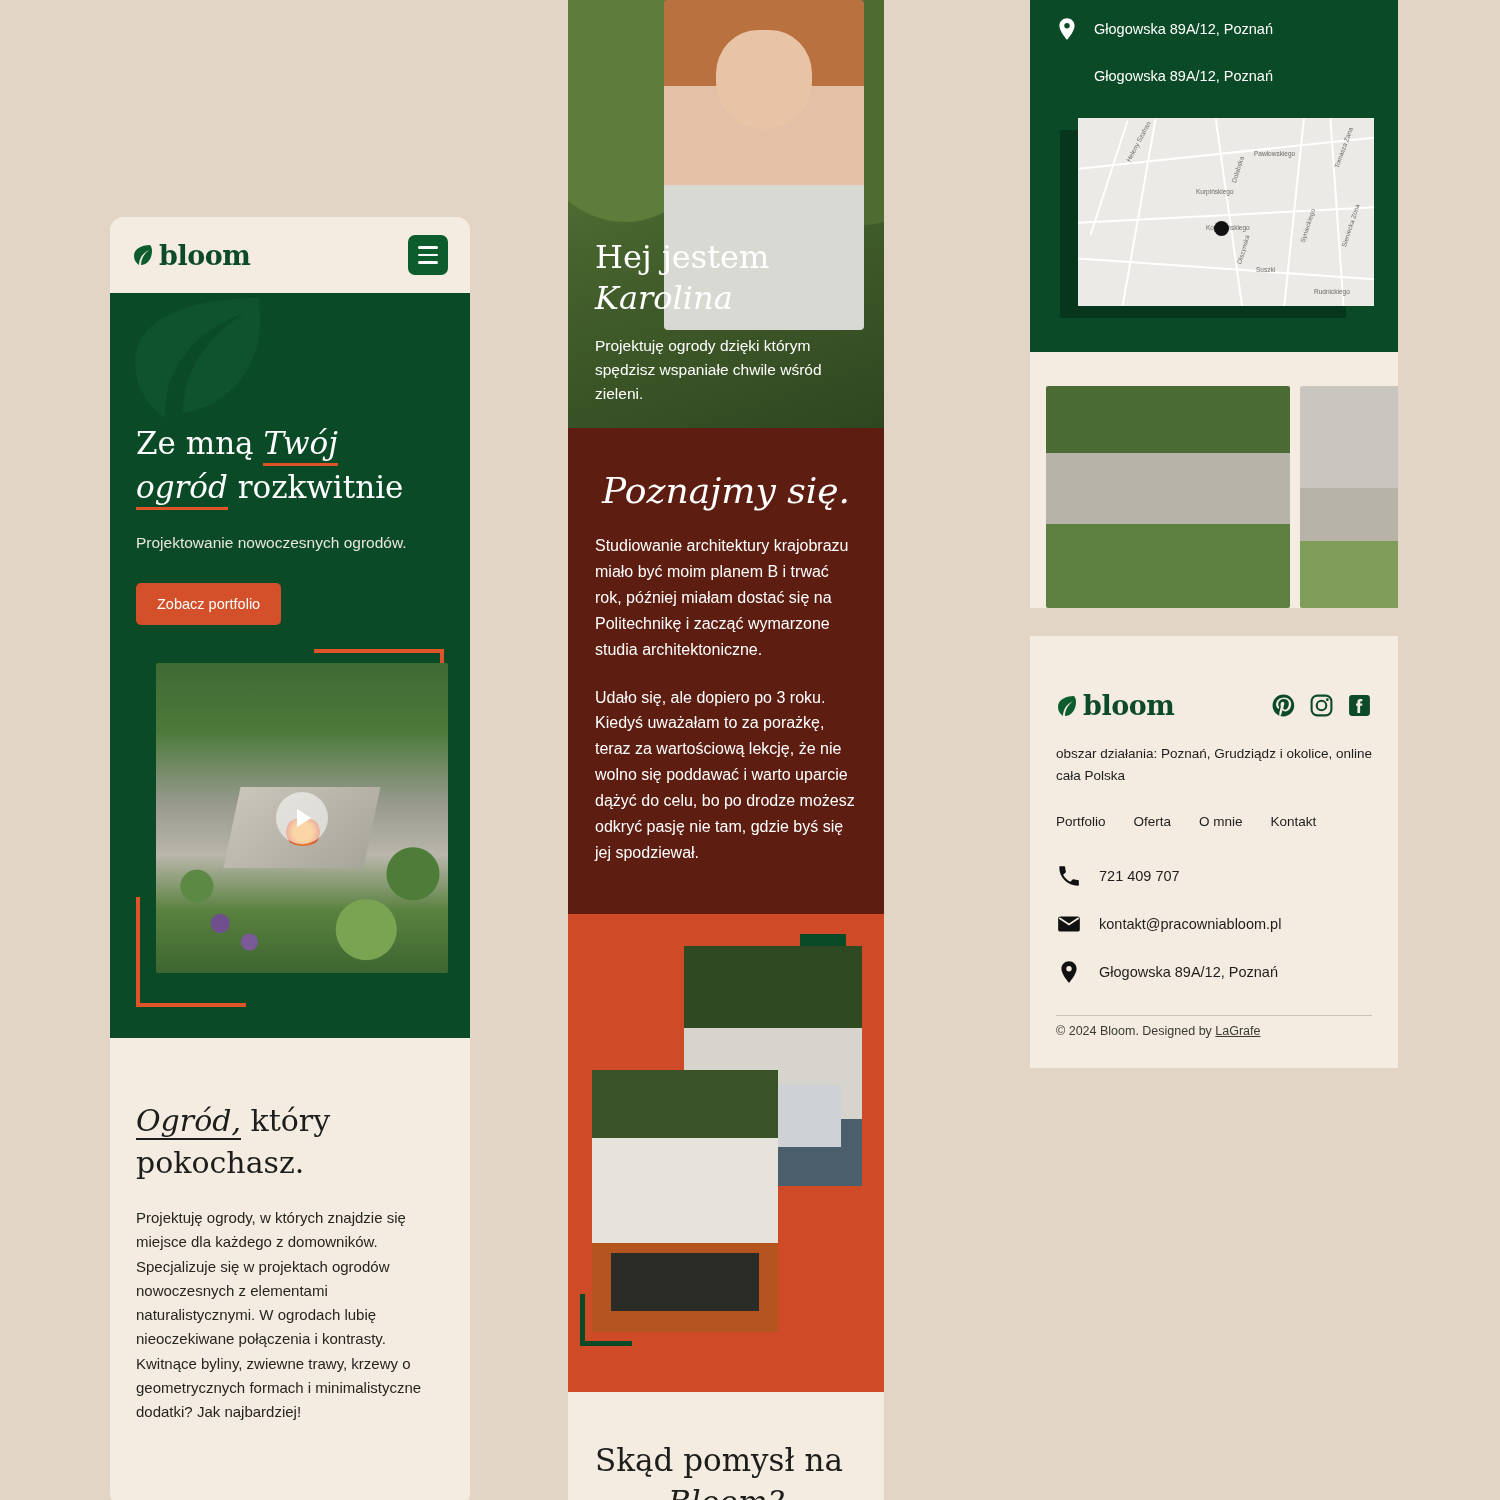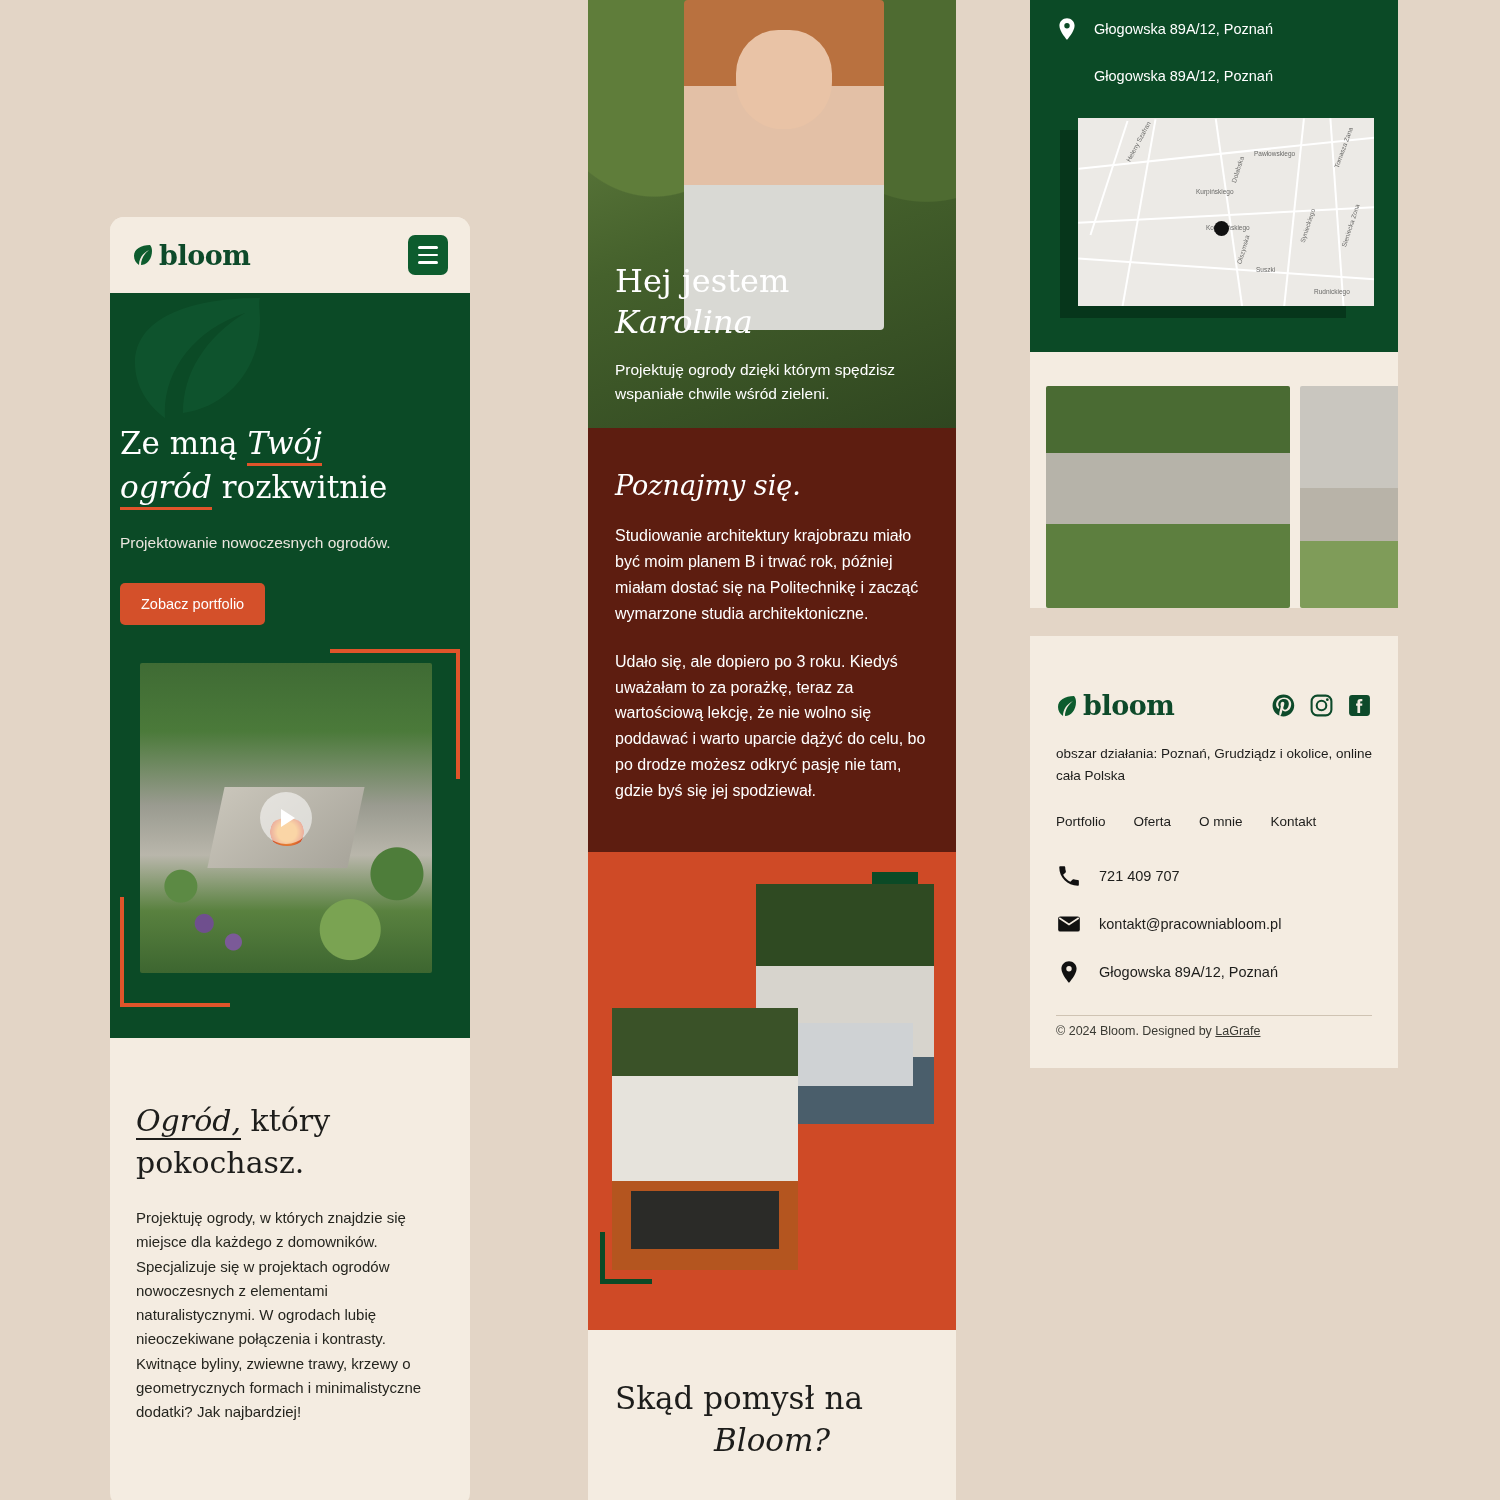--- a/index.html
+++ b/index.html
@@ -36,21 +36,21 @@
     font-size: 27px; font-weight: 700; color: #0d4a2a; letter-spacing: -0.5px;
   }
   .burger {
     width: 40px; height: 40px; border-radius: 7px; background: #0d5c2e;
     display: flex; flex-direction: column; align-items: center; justify-content: center; gap: 5px;
     cursor: pointer;
   }
   .burger span { display:block; width: 20px; height: 2.5px; background: #fff; border-radius: 2px; }
 
   .c1-hero {
-    background: #0b4a26; color: #fff; padding: 40px 10px 36px; position: relative;
+    background: #0b4a26; color: #fff; padding: 40px 26px 36px; position: relative;
     min-height: 745px;
   }
   .leafdeco {
     position: absolute; left: 10px; top: 0px; width: 150px; height: 130px;
     opacity: .35;
   }
   .c1-hero h1 {
     font-family: "DejaVu Serif", serif;
     font-size: 31px; line-height: 1.42; font-weight: 400; position: relative; z-index:2;
     margin-top: 88px;
@@ -109,21 +109,21 @@
 
   .c1-about { background: #f4ece1; padding: 62px 26px 10px; color: #1d1d1b; }
   .c1-about h2 {
     font-family: "DejaVu Serif", serif; font-size: 30px; line-height: 1.4; font-weight: 400;
   }
   .c1-about h2 .it { font-style: italic; border-bottom: 2.5px solid #1d1d1b; }
   .c1-about p { margin-top: 22px; font-size: 15px; line-height: 1.62; color: #25251f; }
 
   
   #col2 {
-    left: 588px; top: 0px; width: 368px; height: 1500px;
+    left: 568px; top: 0px; width: 316px; height: 1500px;
   }
   .c2-hero {
     position: relative; height: 428px;
     background:
       radial-gradient(ellipse at 18% 10%, #5f7d3a 0 120px, transparent 121px),
       radial-gradient(ellipse at 92% 14%, #4e6b31 0 130px, transparent 131px),
       linear-gradient(160deg, #6d8a46 0%, #45612c 50%, #2f4620 100%);
     overflow: hidden;
   }
   .portrait {
@@ -136,21 +136,21 @@
     background: #e9c3a6; border-radius: 44% 44% 48% 48%;
   }
   .c2-hero-text { position: absolute; left: 27px; bottom: 22px; right: 24px; color: #fff; z-index: 3; }
   .c2-hero-text h1 {
     font-family: "DejaVu Serif", serif; font-weight: 400; font-size: 32px; line-height: 1.3;
   }
   .c2-hero-text h1 .it { font-style: italic; display: block; }
   .c2-hero-text p { margin-top: 14px; font-size: 15.5px; line-height: 1.55; }
 
   .c2-dark { background: #5d1d10; color: #fff; padding: 42px 27px 48px; }
-  .c2-dark h2 { font-family: "DejaVu Serif", serif; font-style: italic; font-weight: 400; font-size: 27px; }
+  .c2-dark h2 { font-family: "DejaVu Serif", serif; font-style: italic; font-weight: 400; font-size: 36px; text-align: center; }
   .c2-dark p { margin-top: 22px; font-size: 16px; line-height: 1.62; }
 
   .c2-orange { background: #cf4a26; position: relative; height: 478px; overflow: hidden; }
   .ph-a {
     position: absolute; right: 22px; top: 32px; width: 178px; height: 240px;
     background: linear-gradient(180deg,#2f4a22 0 34%, #d7d4cd 34% 72%, #4a5e6b 72% 100%);
   }
   .ph-a .lap { position:absolute; left: 12%; top: 58%; width: 76%; height: 26%; background: #cfd2d4; }
   .ph-b {
     position: absolute; left: 24px; top: 156px; width: 186px; height: 262px;

